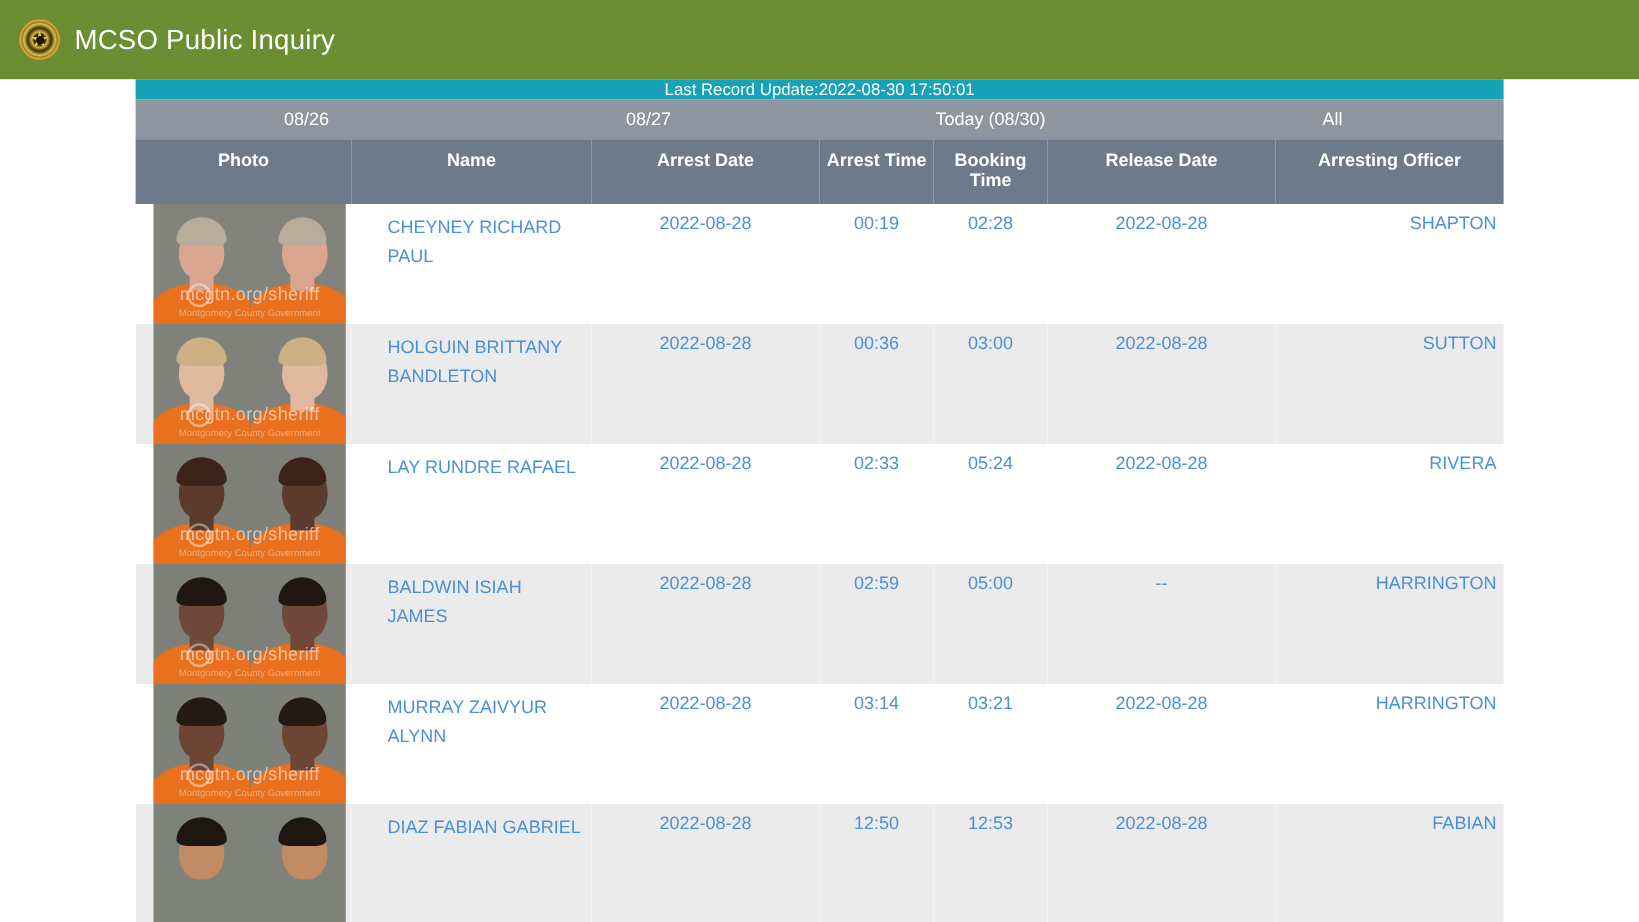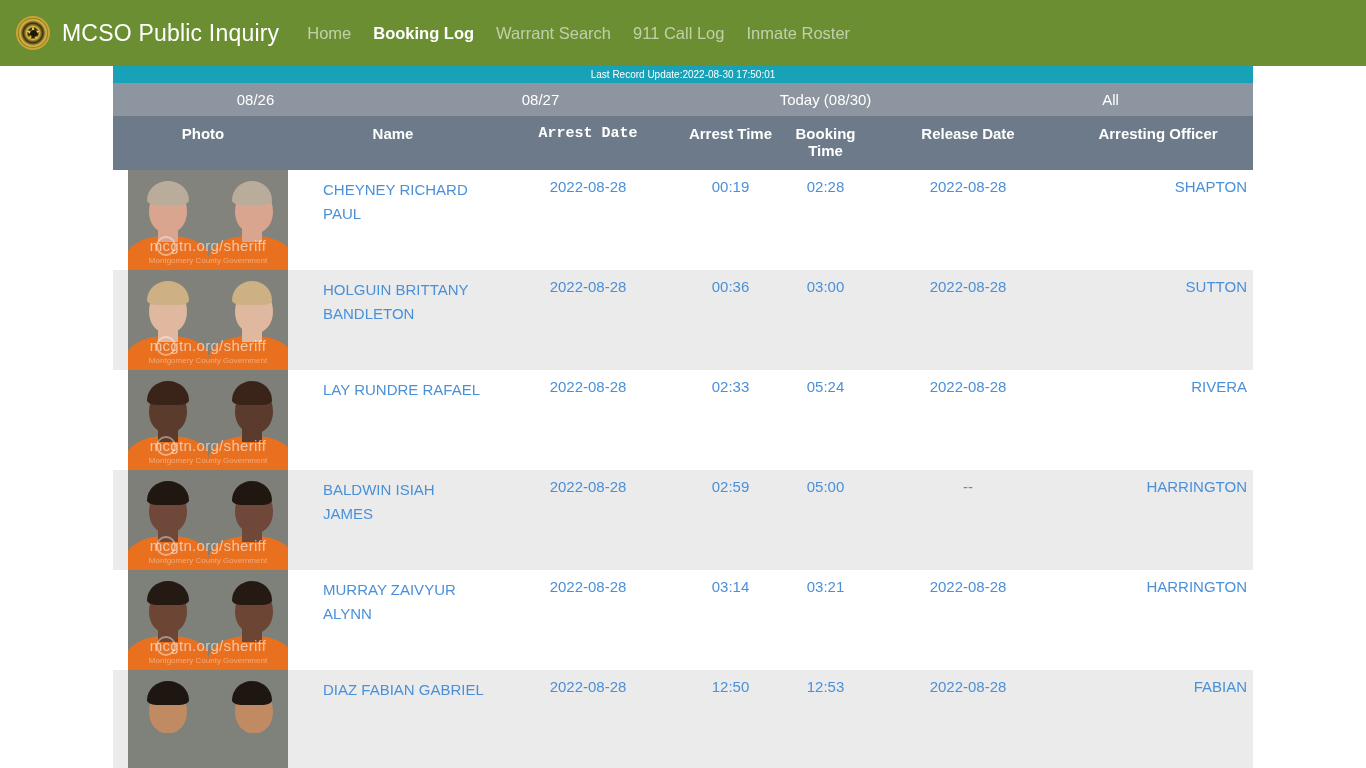--- a/index.html
+++ b/index.html
@@ -80,21 +80,21 @@
   .container {
     position: absolute;
     left: 113px;
     top: 66px;
     width: 1140px;
   }
 
   .update-bar {
     background: #17a2b8;
     color: #ffffff;
-    font-size: 10px;
+    font-size: 14px;
     text-align: center;
     padding: 2px 0 3px 0;
     height: 17px;
     line-height: 13px;
   }
 
   
   .search-wrap {
     height: 48px;
     background: #ffffff;
@@ -161,21 +161,21 @@
     color: #ffffff;
     font-size: 15px;
     font-weight: bold;
     padding: 9px 4px;
     text-align: center;
     vertical-align: top;
     height: 54px;
   }
   .col-photo  { width: 180px; }
   .col-name   { width: 200px; }
-  .col-adate  { width: 190px; font-family: Liberation Mono, monospace; }
+  .col-adate  { width: 190px; }
   .col-atime  { width: 95px; }
   .col-btime  { width: 95px; }
   .col-rdate  { width: 190px; }
   .col-officer{ width: 190px; }
 
   table.booking tbody tr { height: 100px; }
   table.booking tbody tr.odd  { background: #ffffff; }
   table.booking tbody tr.even { background: #ebebeb; }
   table.booking tbody td {
     padding: 8px 6px 8px 6px;
@@ -285,27 +285,20 @@
     pointer-events: none;
   }
 </style>
 </head>
 <body>
 
 <div class="navbar">
   <div class="brand">
     <div class="badge-logo"></div>
     <span class="brand-title">MCSO Public Inquiry</span>
-  </div>
-  <div class="nav-links">
-    <a class="nav-link">Home</a>
-    <a class="nav-link active">Booking Log</a>
-    <a class="nav-link">Warrant Search</a>
-    <a class="nav-link">911 Call Log</a>
-    <a class="nav-link">Inmate Roster</a>
   </div>
 </div>
 
 <div class="container">
 
   <div class="update-bar">Last Record Update:2022-08-30 17:50:01</div>
 
 
   <div class="date-tabs">
     <div class="date-tab">08/26</div>

